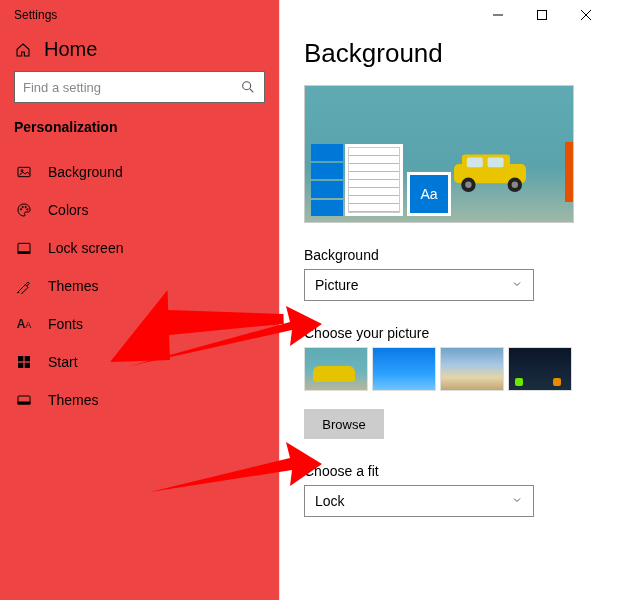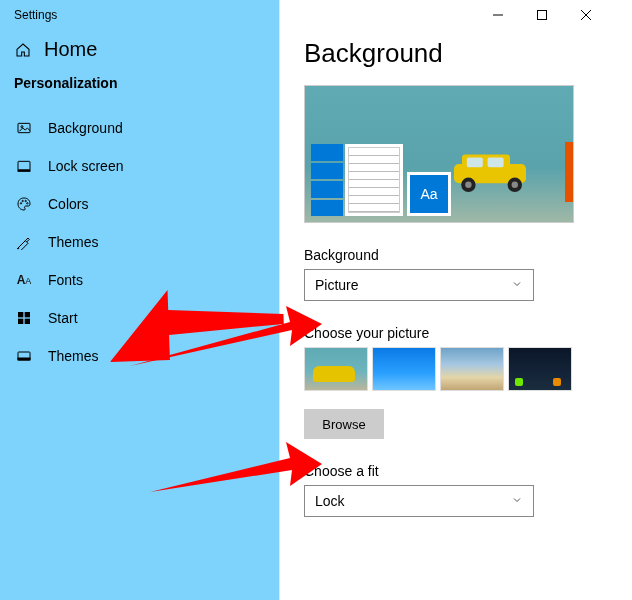--- a/index.html
+++ b/index.html
@@ -1,19 +1,19 @@
 <!DOCTYPE html>
 <html><head>
 <meta charset="utf-8">
 <style>
   * { box-sizing: border-box; margin: 0; padding: 0; font-family: "Segoe UI", Tahoma, sans-serif; }
   body { width: 632px; height: 600px; background: #fff; color: #000; position: relative; overflow: hidden; }
   .window { display: flex; width: 100%; height: 100%; }
   
-  .sidebar { width: 280px; height: 100%; background: #7dd3fc; border-right: 1px solid #e6e6e6; padding: 0; }
+  .sidebar { width: 280px; height: 100%; background: #ef4444; border-right: 1px solid #e6e6e6; padding: 0; }
   .sb-title { font-size: 12px; font-weight: 400; padding: 8px 14px 6px 14px; }
   .sb-home { display: flex; align-items: center; padding: 10px 14px; font-size: 20px; cursor: pointer; }
   .sb-home .ic { width: 18px; height: 18px; margin-right: 12px; display:flex; align-items:center; justify-content:center; }
   .sb-search-wrap { padding: 0 14px 12px 14px; }
   .sb-search { width: 100%; height: 32px; border: 1px solid #666; background: #fff; padding: 0 30px 0 8px; font-size: 13px; color:#666; display:flex; align-items:center; position:relative; }
   .sb-search-text { flex: 1; color:#888; }
   .sb-search .sic { position:absolute; right:8px; top:7px; color:#555; }
   .sb-section { font-size: 14px; font-weight: 600; padding: 4px 14px 12px 14px; }
   .nav-item { display:flex; align-items:center; padding: 10px 14px; font-size: 14px; cursor:pointer; }
   .nav-item .ic { width: 20px; height:18px; margin-right: 14px; display:flex; align-items:center; justify-content:center; color:#111; }
@@ -60,57 +60,68 @@
 
     <div class="sb-home">
       <span class="ic">
         <svg class="icon" viewBox="0 0 24 24" fill="none" stroke="#000" stroke-width="1.6">
             <path d="M3 11 L12 3 L21 11 V21 H14 V15 H10 V21 H3 Z"></path>
           </svg>
       </span>
       <span>Home</span>
     </div>
 
+    <div class="sb-search-wrap">
+      <div class="sb-search">
+        <span class="sb-search-text">Find a setting</span>
+        <span class="sic">
+          <svg width="16" height="16" viewBox="0 0 24 24" fill="none" stroke="#555" stroke-width="1.6">
+              <circle cx="10" cy="10" r="6"></circle>
+              <line x1="20" y1="20" x2="15" y2="15"></line>
+            </svg>
+        </span>
+      </div>
+    </div>
 
     <div class="sb-section">Personalization</div>
 
     <div class="nav-spacer"></div>
 
     <div class="nav-item">
       <span class="ic">
         <svg class="icon" viewBox="0 0 24 24" fill="none" stroke="#000" stroke-width="1.5">
             <rect x="3" y="5" width="18" height="14" rx="1"></rect>
             <circle cx="9" cy="10" r="1.5"></circle>
             <path d="M5 17 L10 12 L14 15 L17 12 L21 16"></path>
           </svg>
       </span>
       <span>Background</span>
-    </div>
-
-    <div class="nav-item">
-      <span class="ic">
-        <svg class="icon" viewBox="0 0 24 24" fill="none" stroke="#000" stroke-width="1.5">
-            <rect x="3" y="5" width="18" height="13" rx="1"></rect>
-            <rect x="3" y="18" width="18" height="2" fill="#000"></rect>
-          </svg>
-      </span>
-      <span>Lock screen</span>
     </div>
 
     <div class="nav-item">
       <span class="ic">
         <svg class="icon" viewBox="0 0 24 24" fill="none" stroke="#000" stroke-width="1.5">
             <path d="M12 3 C6 3 3 7 3 12 s4 9 9 9 c2 0 2-2 1-3 s0-3 2-3 h3 c2 0 3-1 3-3 C21 7 18 3 12 3 Z"></path>
             <circle cx="7.5" cy="11" r="1"></circle>
             <circle cx="10" cy="7.5" r="1"></circle>
             <circle cx="14.5" cy="7.5" r="1"></circle>
             <circle cx="17" cy="11" r="1"></circle>
           </svg>
       </span>
       <span>Colors</span>
+    </div>
+
+    <div class="nav-item">
+      <span class="ic">
+        <svg class="icon" viewBox="0 0 24 24" fill="none" stroke="#000" stroke-width="1.5">
+            <rect x="3" y="5" width="18" height="13" rx="1"></rect>
+            <rect x="3" y="18" width="18" height="2" fill="#000"></rect>
+          </svg>
+      </span>
+      <span>Lock screen</span>
     </div>
 
     <div class="nav-item">
       <span class="ic">
         <svg class="icon" viewBox="0 0 24 24" fill="none" stroke="#000" stroke-width="1.5">
             <path d="M4 20 L14 10 L18 14 L8 24"></path>
             <path d="M14 10 L18 6 L20 8 L16 12"></path>
             <path d="M4 20 L2 22 L4 22 Z" fill="#000"></path>
           </svg>
       </span>

